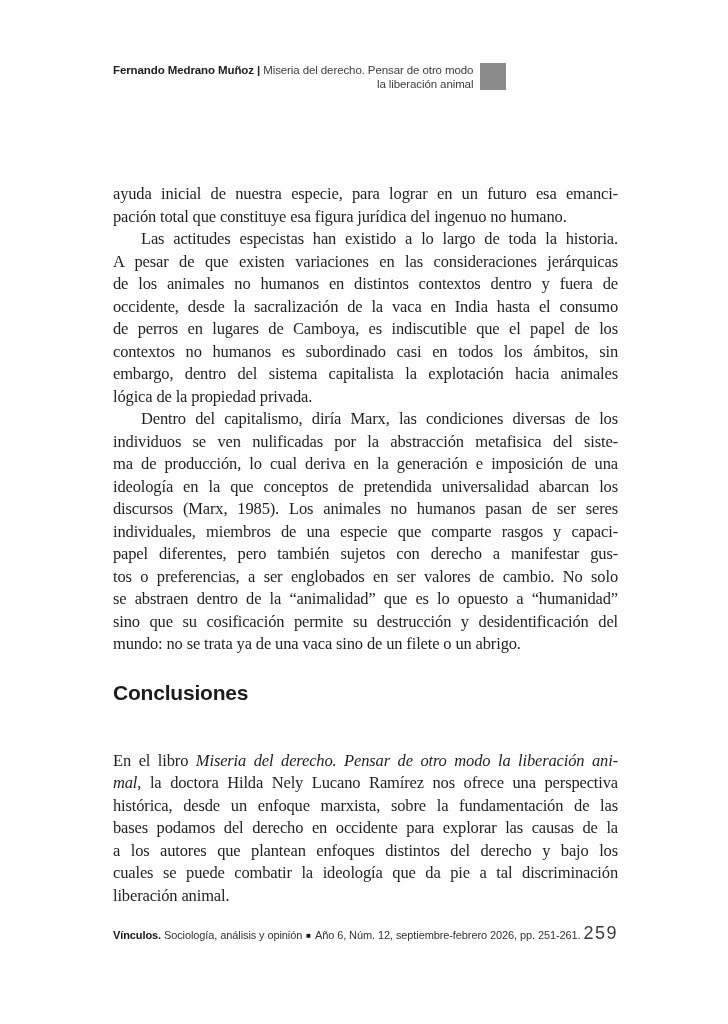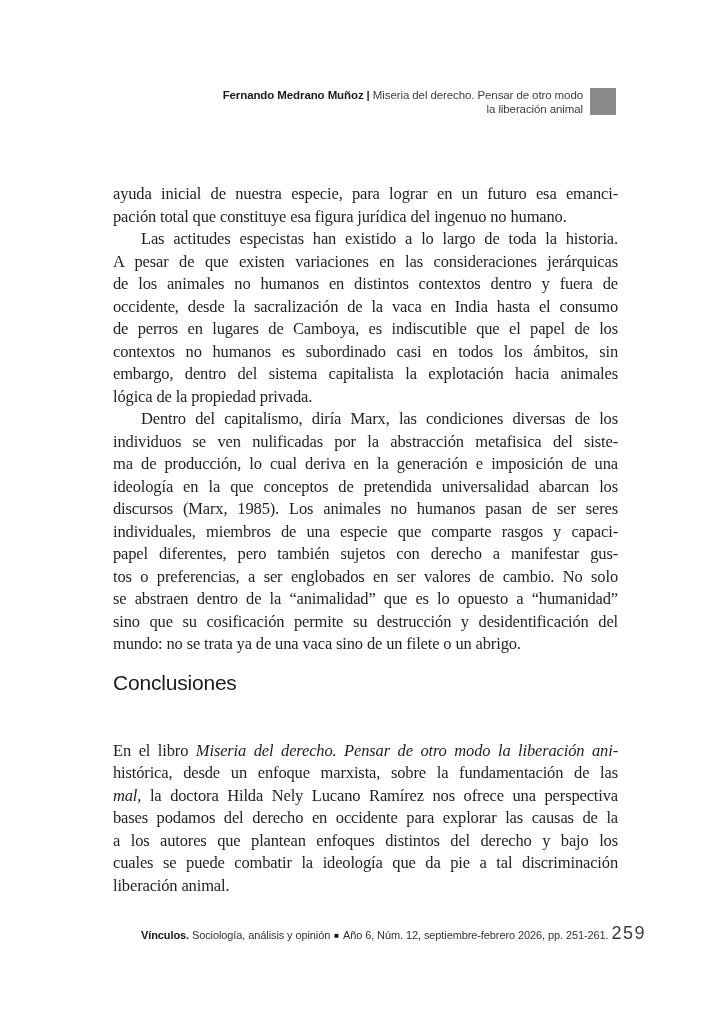--- a/index.html
+++ b/index.html
@@ -13,23 +13,21 @@
     font-family: "Liberation Serif", serif;
   }
 
   
   .running-head {
     position: absolute;
     top: 63px;
     left: 113px;
     width: 503px;
     display: flex;
-    justify-content: flex-end;
     align-items: flex-start;
-    margin-top: 25px;
   }
   .head-text {
     text-align: right;
     font-family: "Liberation Sans", sans-serif;
     font-size: 11.5px;
     line-height: 13.5px;
     color: #3d3d3f;
     letter-spacing: -0.1px;
     padding-top: 1px;
   }
@@ -57,38 +55,37 @@
     letter-spacing: -0.15px;
     margin-top: 44px;
   }
   .line { text-align: justify; text-align-last: justify; }
   .line.para-last { text-align-last: left; }
   .line.indent { text-indent: 28px; }
   .italic { font-style: italic; }
 
   .section-heading {
     font-family: "Liberation Sans", sans-serif;
-    font-weight: 400;
+    font-weight: 700;
     font-size: 21px;
     line-height: 26px;
     color: #1b1b1c;
     letter-spacing: -0.2px;
-    margin: 14px 0 7px 0;
+    margin: 24px 0 7px 0;
   }
 
   
   .page-footer {
     position: absolute;
     top: 923px;
     left: 113px;
     width: 505px;
     display: flex;
     justify-content: space-between;
     align-items: baseline;
-    margin-left: 28px;
   }
   .footer-left {
     font-family: "Liberation Sans", sans-serif;
     font-size: 11px;
     letter-spacing: -0.1px;
     color: #323234;
   }
   .f-bold { font-weight: 700; color: #161617; }
   .f-bullet { font-size: 8px; margin: 0 4px; vertical-align: 1px; color: #111111; }
   .page-number {
@@ -131,22 +128,22 @@
         <div class="line"><span>individuales, miembros de una especie que comparte rasgos y capaci-</span></div>
         <div class="line"><span>papel diferentes, pero también sujetos con derecho a manifestar gus-</span></div>
         <div class="line"><span>tos o preferencias, a ser englobados en ser valores de cambio. No solo</span></div>
         <div class="line"><span>se abstraen dentro de la “animalidad” que es lo opuesto a “humanidad”</span></div>
         <div class="line"><span>sino que su cosificación permite su destrucción y desidentificación del</span></div>
         <div class="line para-last"><span>mundo: no se trata ya de una vaca sino de un filete o un abrigo.</span></div>
       </div>
     <h2 class="section-heading">Conclusiones</h2>
     <div class="body-text">
         <div class="line"><span>En el libro </span><span class="italic">Miseria del derecho. Pensar de otro modo la liberación ani-</span></div>
+        <div class="line"><span class="italic">mal</span><span>, la doctora Hilda Nely Lucano Ramírez nos ofrece una perspectiva</span></div>
         <div class="line"><span>histórica, desde un enfoque marxista, sobre la fundamentación de las</span></div>
-        <div class="line"><span class="italic">mal</span><span>, la doctora Hilda Nely Lucano Ramírez nos ofrece una perspectiva</span></div>
         <div class="line"><span>bases podamos del derecho en occidente para explorar las causas de la</span></div>
         <div class="line"><span>a los autores que plantean enfoques distintos del derecho y bajo los</span></div>
         <div class="line"><span>cuales se puede combatir la ideología que da pie a tal discriminación</span></div>
         <div class="line para-last"><span>liberación animal.</span></div>
       </div>
   </main>
 
   <footer class="page-footer">
     <div class="footer-left"><span class="f-bold">Vínculos.</span><span> Sociología, análisis y opinión</span><span class="f-bullet">■</span><span>Año 6, Núm. 12, septiembre-febrero 2026, pp. 251-261.</span></div>
     <div class="page-number">259</div>

